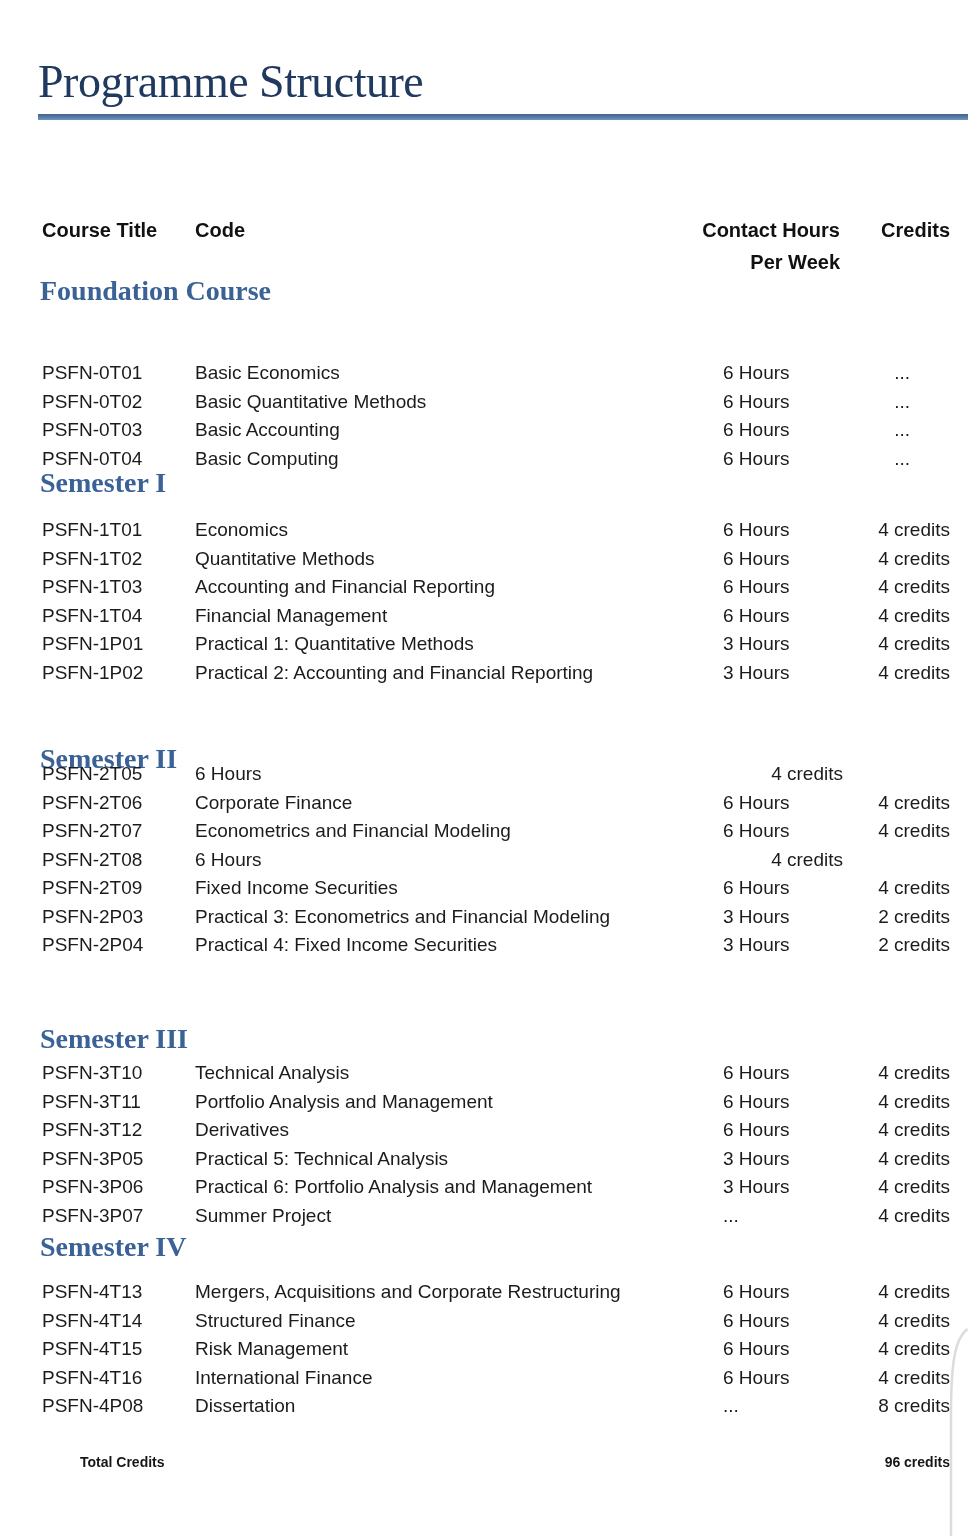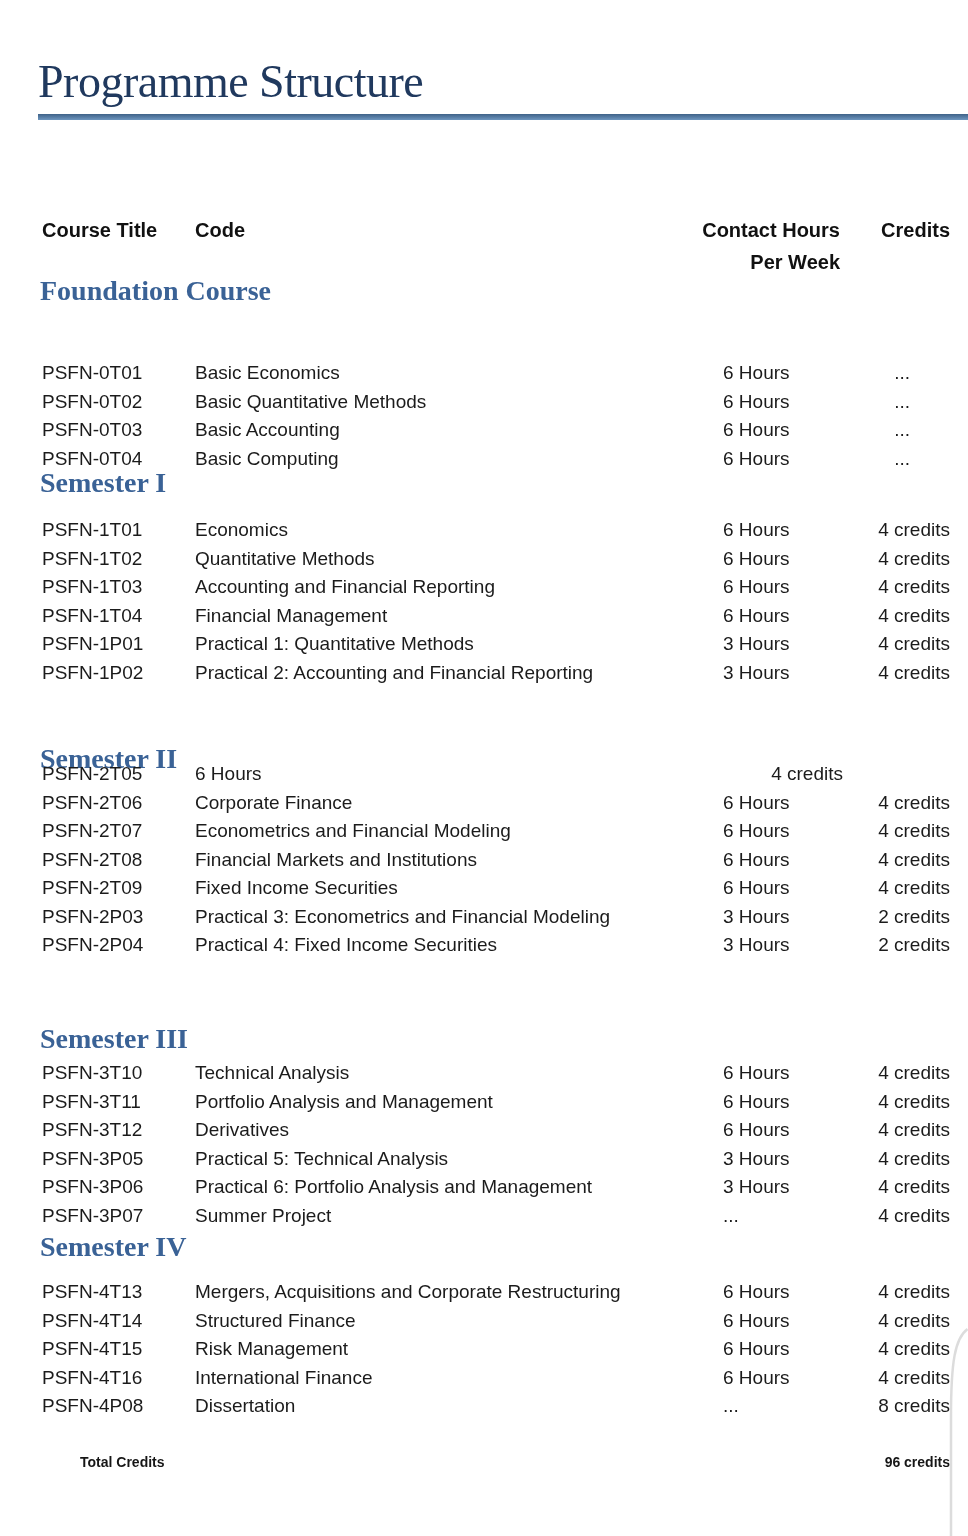--- a/index.html
+++ b/index.html
@@ -220,21 +220,20 @@
 
   <div class="row">
     <span class="cell code">PSFN-2T07</span>
     <span class="cell title">Econometrics and Financial Modeling</span>
     <span class="cell hours">6 Hours</span>
     <span class="cell credits">4 credits</span>
   </div>
 
   <div class="row">
     <span class="cell code">PSFN-2T08</span>
-    <span class="cell title">Financial Markets and Institutions</span>
     <span class="cell hours">6 Hours</span>
     <span class="cell credits">4 credits</span>
   </div>
 
   <div class="row">
     <span class="cell code">PSFN-2T09</span>
     <span class="cell title">Fixed Income Securities</span>
     <span class="cell hours">6 Hours</span>
     <span class="cell credits">4 credits</span>
   </div>

